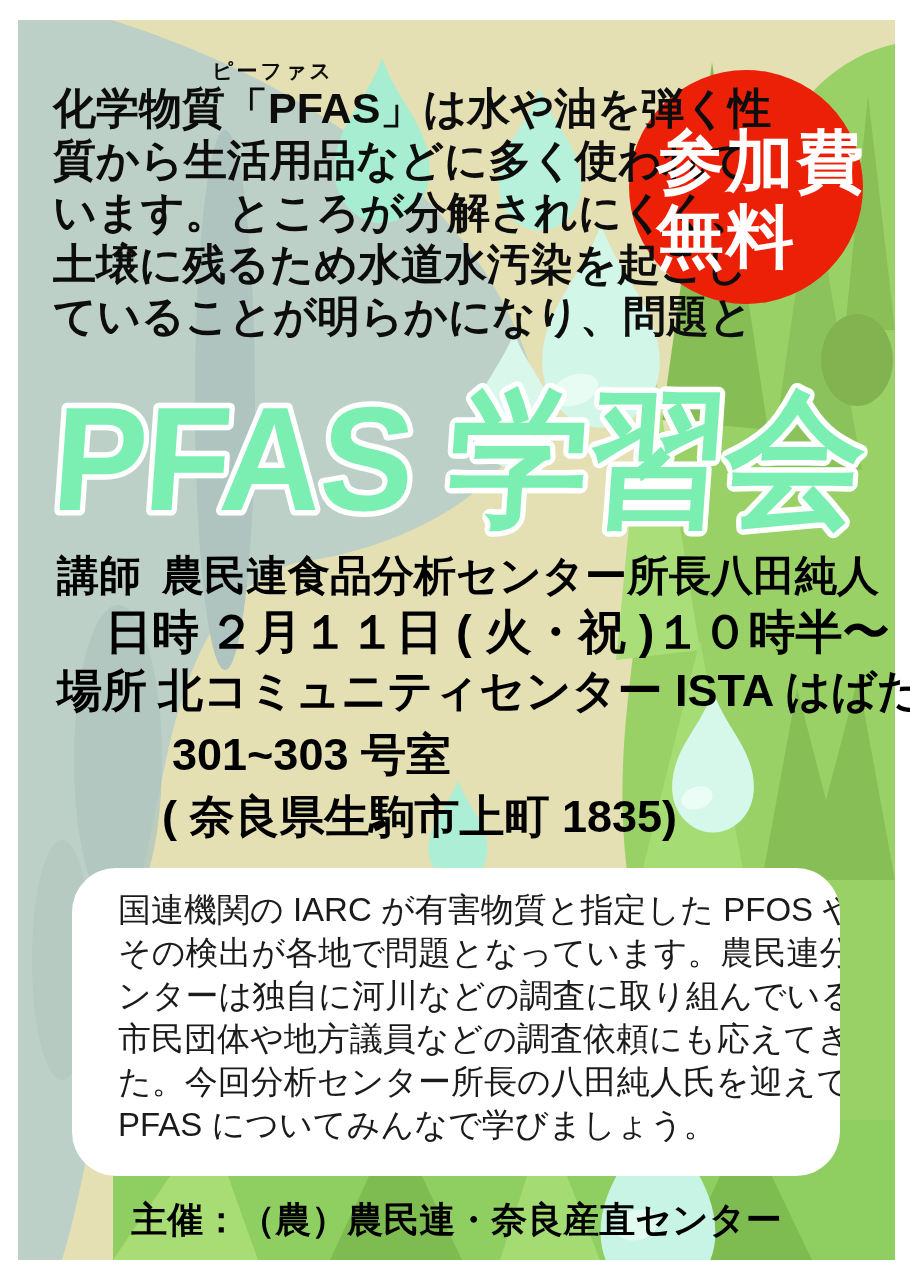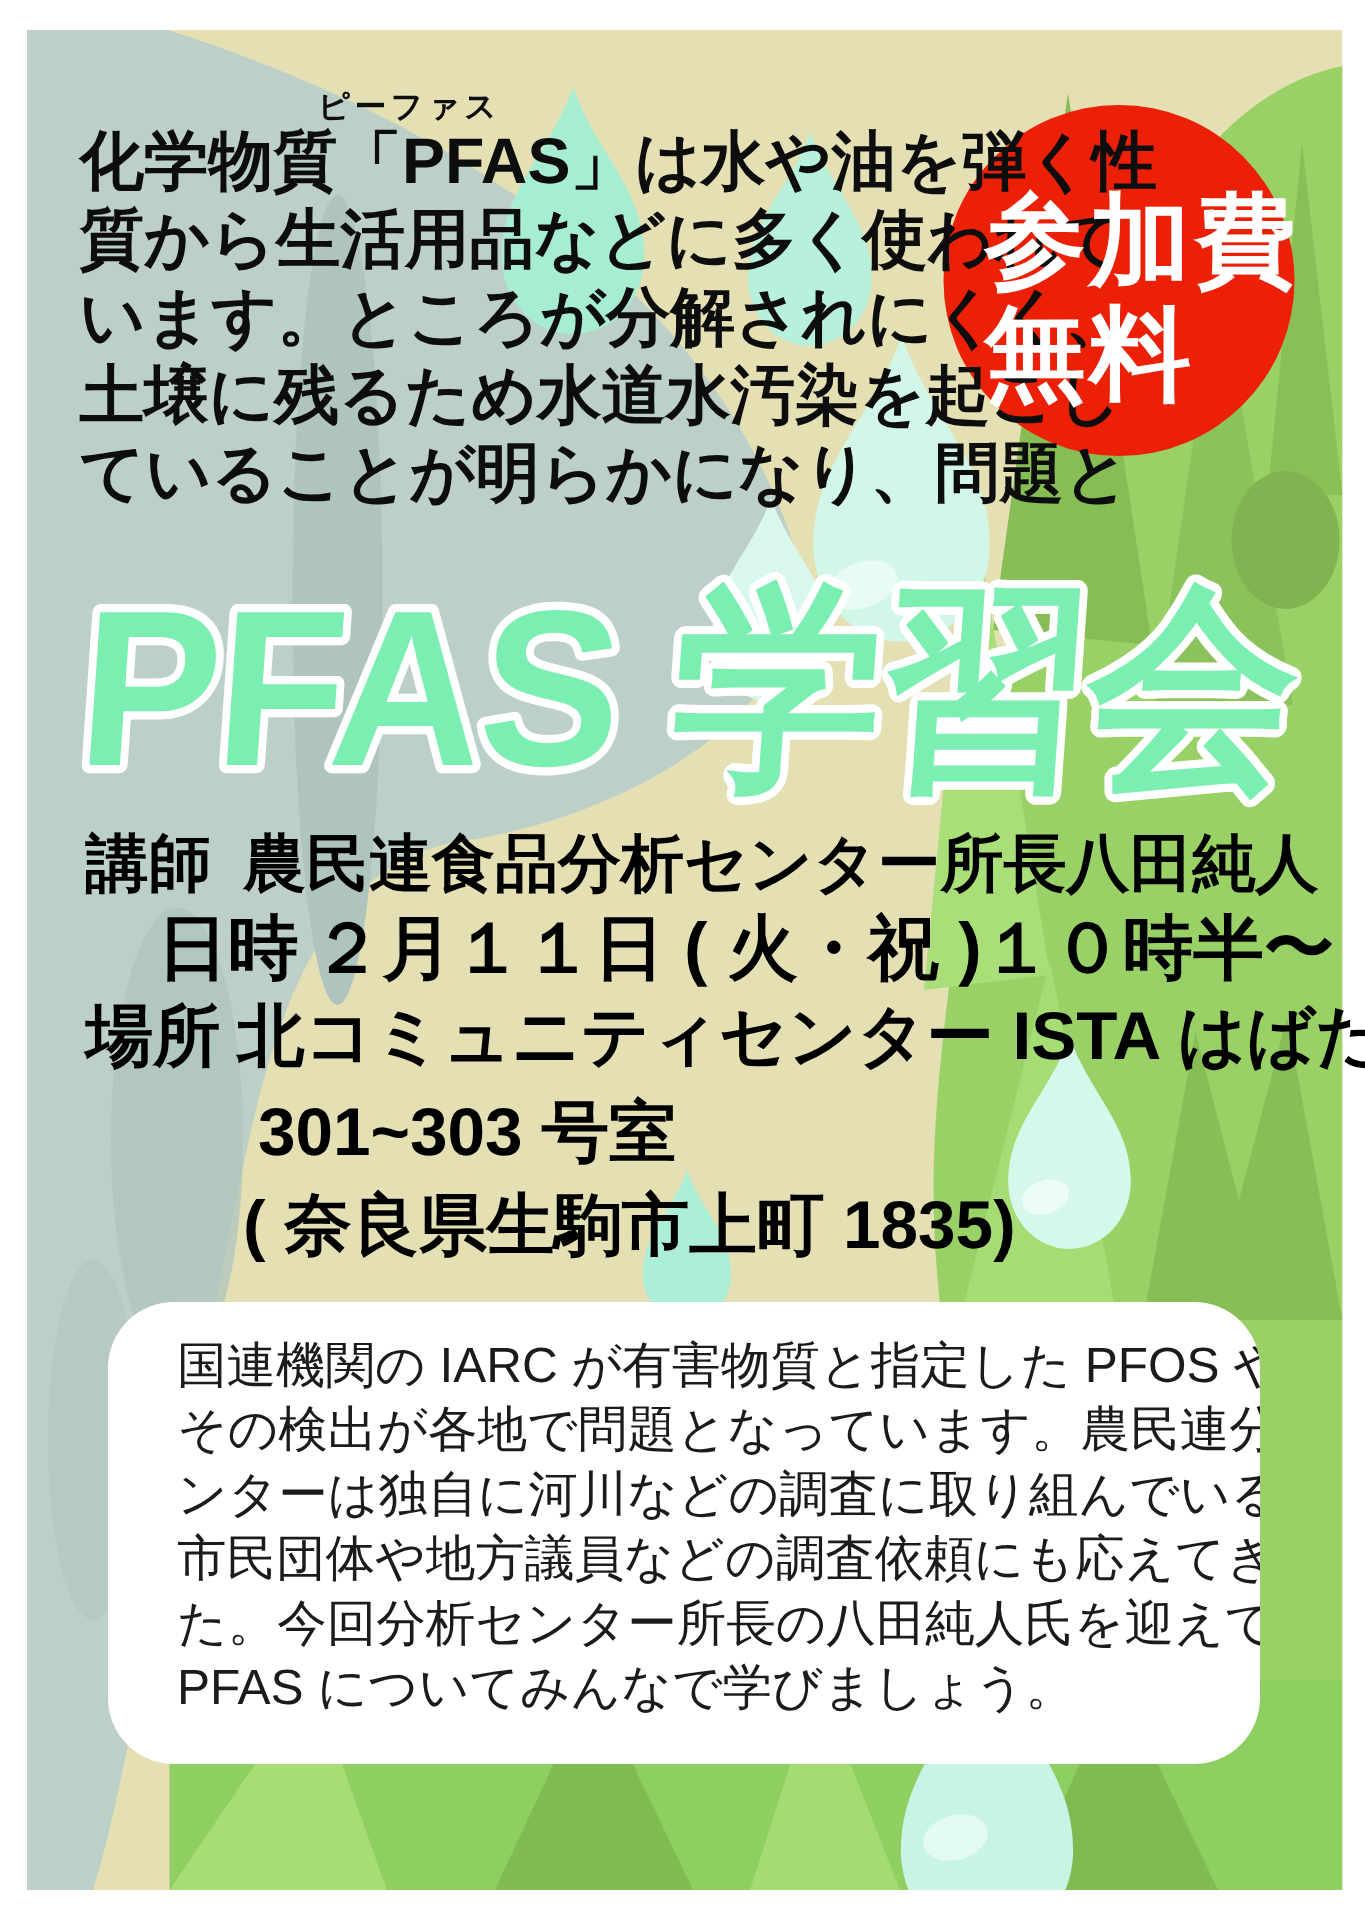--- a/index.html
+++ b/index.html
@@ -124,14 +124,15 @@
 
   <div class="abs infobox">
     <div class="i-line">国連機関の IARC が有害物質と指定した PFOS や PFOA。</div>
     <div class="i-line">その検出が各地で問題となっています。農民連分析セ</div>
     <div class="i-line">ンターは独自に河川などの調査に取り組んでいるほか、</div>
     <div class="i-line">市民団体や地方議員などの調査依頼にも応えてきまし</div>
     <div class="i-line">た。今回分析センター所長の八田純人氏を迎えて、</div>
     <div class="i-line">PFAS についてみんなで学びましょう。</div>
   </div>
 
+  <div class="abs organizer">主催：（農）農民連・奈良産直センター</div>
 
 </div>
 
 </body></html>

